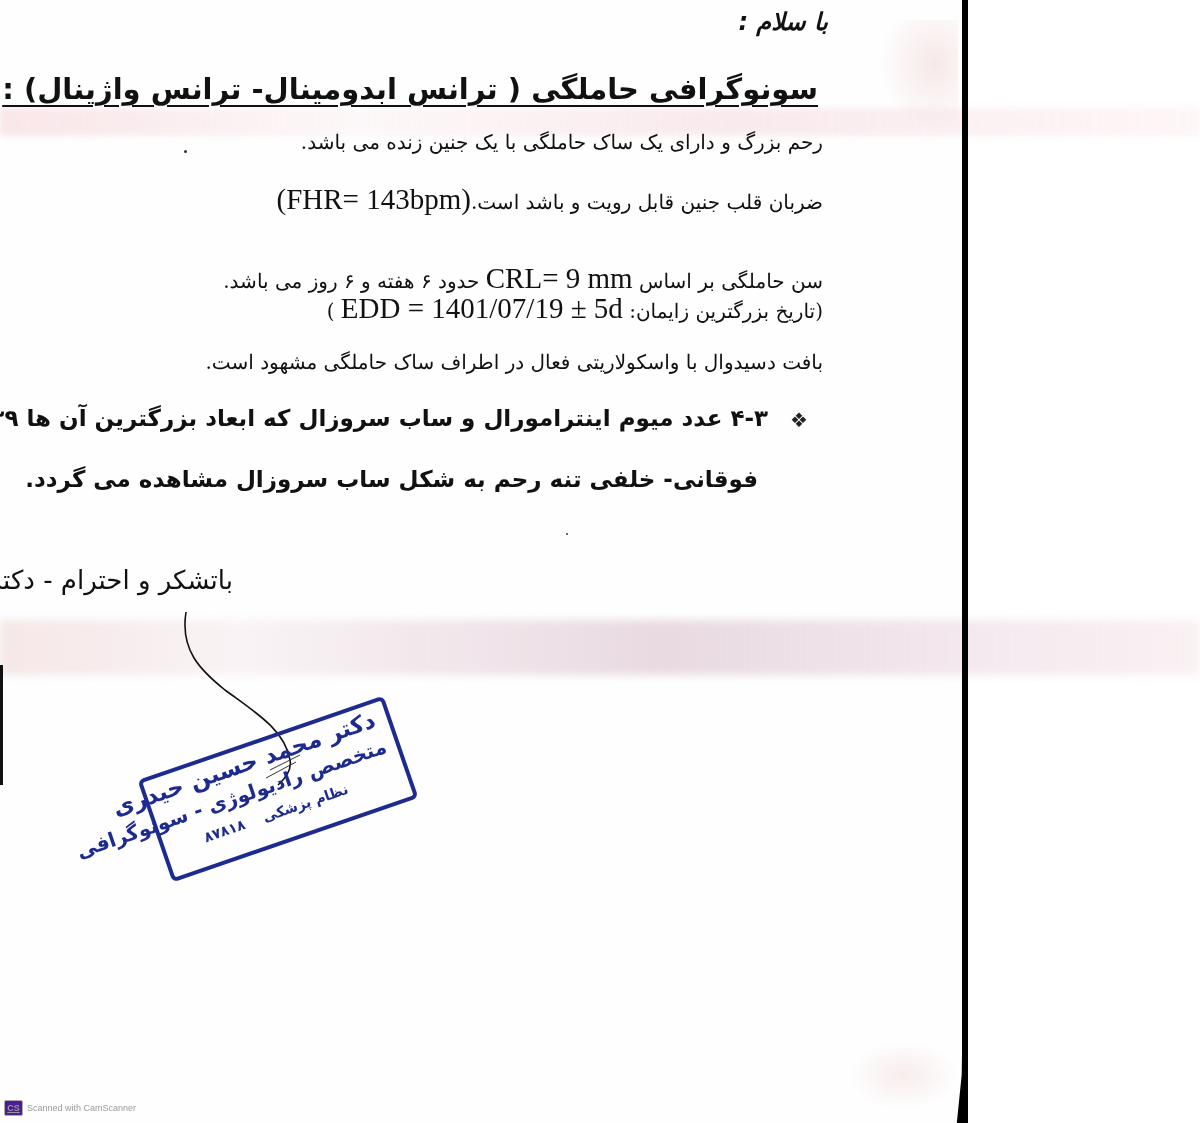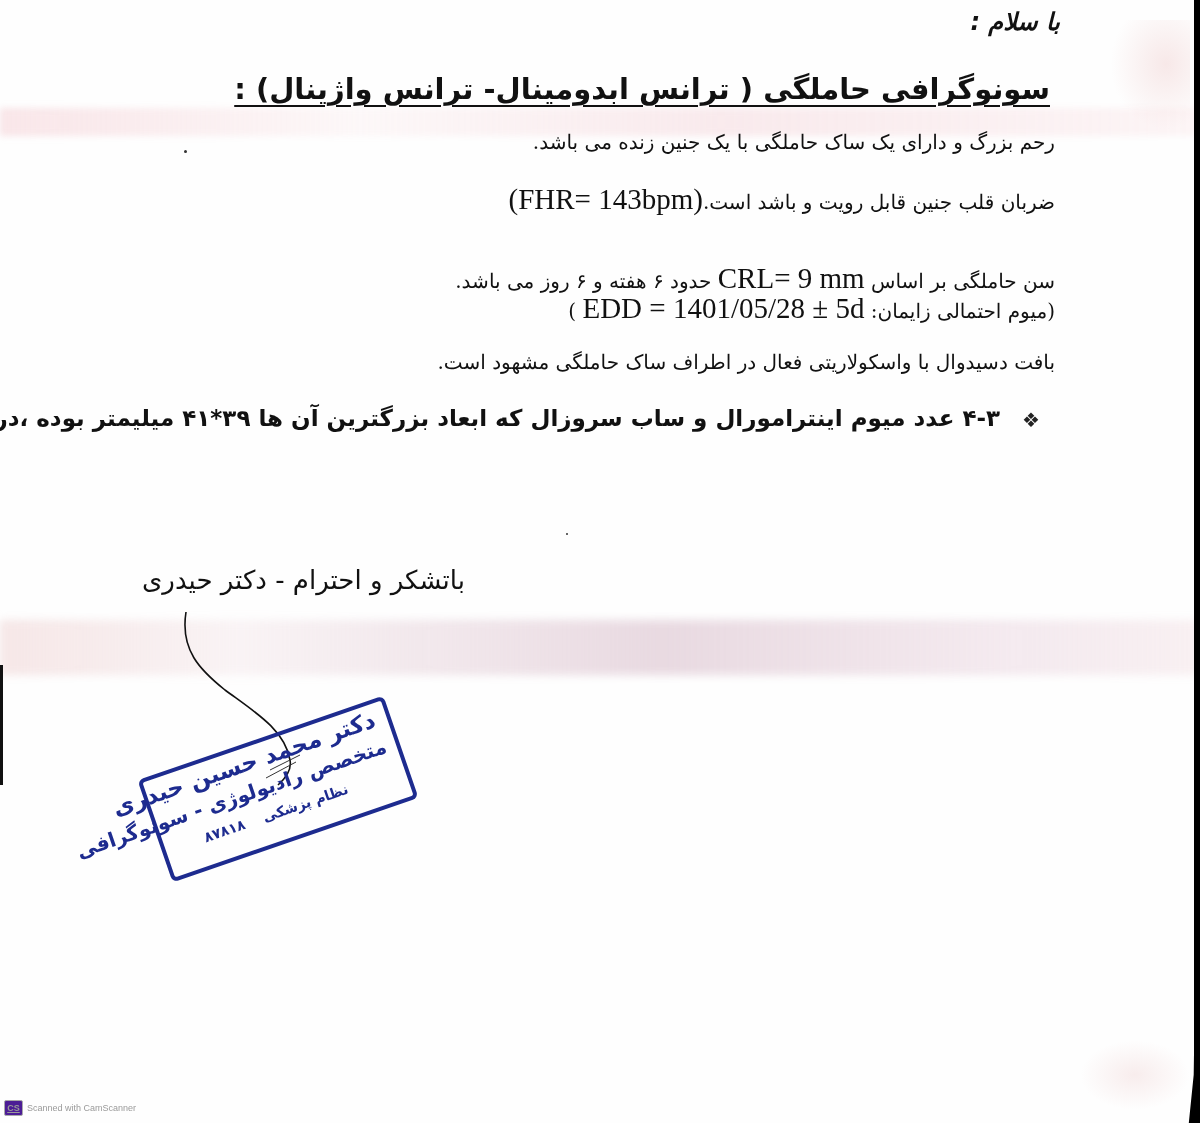--- a/index.html
+++ b/index.html
@@ -11,21 +11,21 @@
       overflow: hidden;
     }
     body {
       position: relative;
       font-family: "DejaVu Sans", sans-serif;
       color: #111111;
     }
     .page {
       position: absolute;
       left: 0; top: 0;
-      width: 1200px;
+      width: 968px;
       height: 1123px;
       background: #fefefe;
     }
     
     .edge-right {
       position: absolute;
       right: 0; top: 0;
       width: 6px;
       height: 1123px;
       background: #000;
@@ -222,31 +222,32 @@
     <span>ضربان قلب جنین قابل رویت و باشد است.</span><span class="ltr" dir="ltr">(FHR= 143bpm)</span>
   </div>
 
   <div class="rtl body-line l3">
     <span>سن حاملگی بر اساس</span>
     <span class="ltr" dir="ltr">CRL= 9 mm</span>
     <span>حدود ۶ هفته  و ۶ روز می باشد.</span>
   </div>
 
   <div class="rtl body-line l4">
-    <span>(میوم احتمالی زایمان:</span>
-    <span class="ltr" dir="ltr">EDD = 1401/05/28 ± 5d</span>
+    <span>(تاریخ بزرگترین زایمان:</span>
+    <span class="ltr" dir="ltr">EDD = 1401/07/19 ± 5d</span>
     <span>)</span>
   </div>
 
   <div class="rtl body-line l5">
     <span>بافت دسیدوال با واسکولاریتی فعال در اطراف ساک حاملگی مشهود است.</span>
   </div>
 
   <span class="bullet">❖</span>
   <div class="rtl finding f1 f1-text">۴-۳ عدد میوم اینترامورال و ساب سروزال که  ابعاد بزرگترین آن ها ۳۹*۴۱ میلیمتر بوده ،در قسمت</div>
+  <div class="rtl finding f2">فوقانی- خلفی تنه رحم به شکل ساب سروزال مشاهده می گردد.</div>
 
   <div class="rtl closing">باتشکر و احترام  -  دکتر حیدری</div>
 
   <div class="dot-mark" style="left:184px; top:150px;"></div>
   <div class="dot-mark" style="left:566px; top:533px; width:2px; height:2px;"></div>
 
   <svg class="signature" width="1200" height="1123">
     <path d="M186 612 C 180 650, 200 670, 225 690 C 255 712, 285 730, 290 760 C 292 770, 286 778, 278 785" fill="none" stroke="#111" stroke-width="1.6"></path>
     <path d="M270 770 L 300 755 M 266 778 L 296 762" fill="none" stroke="#333" stroke-width="1"></path>
   </svg>

